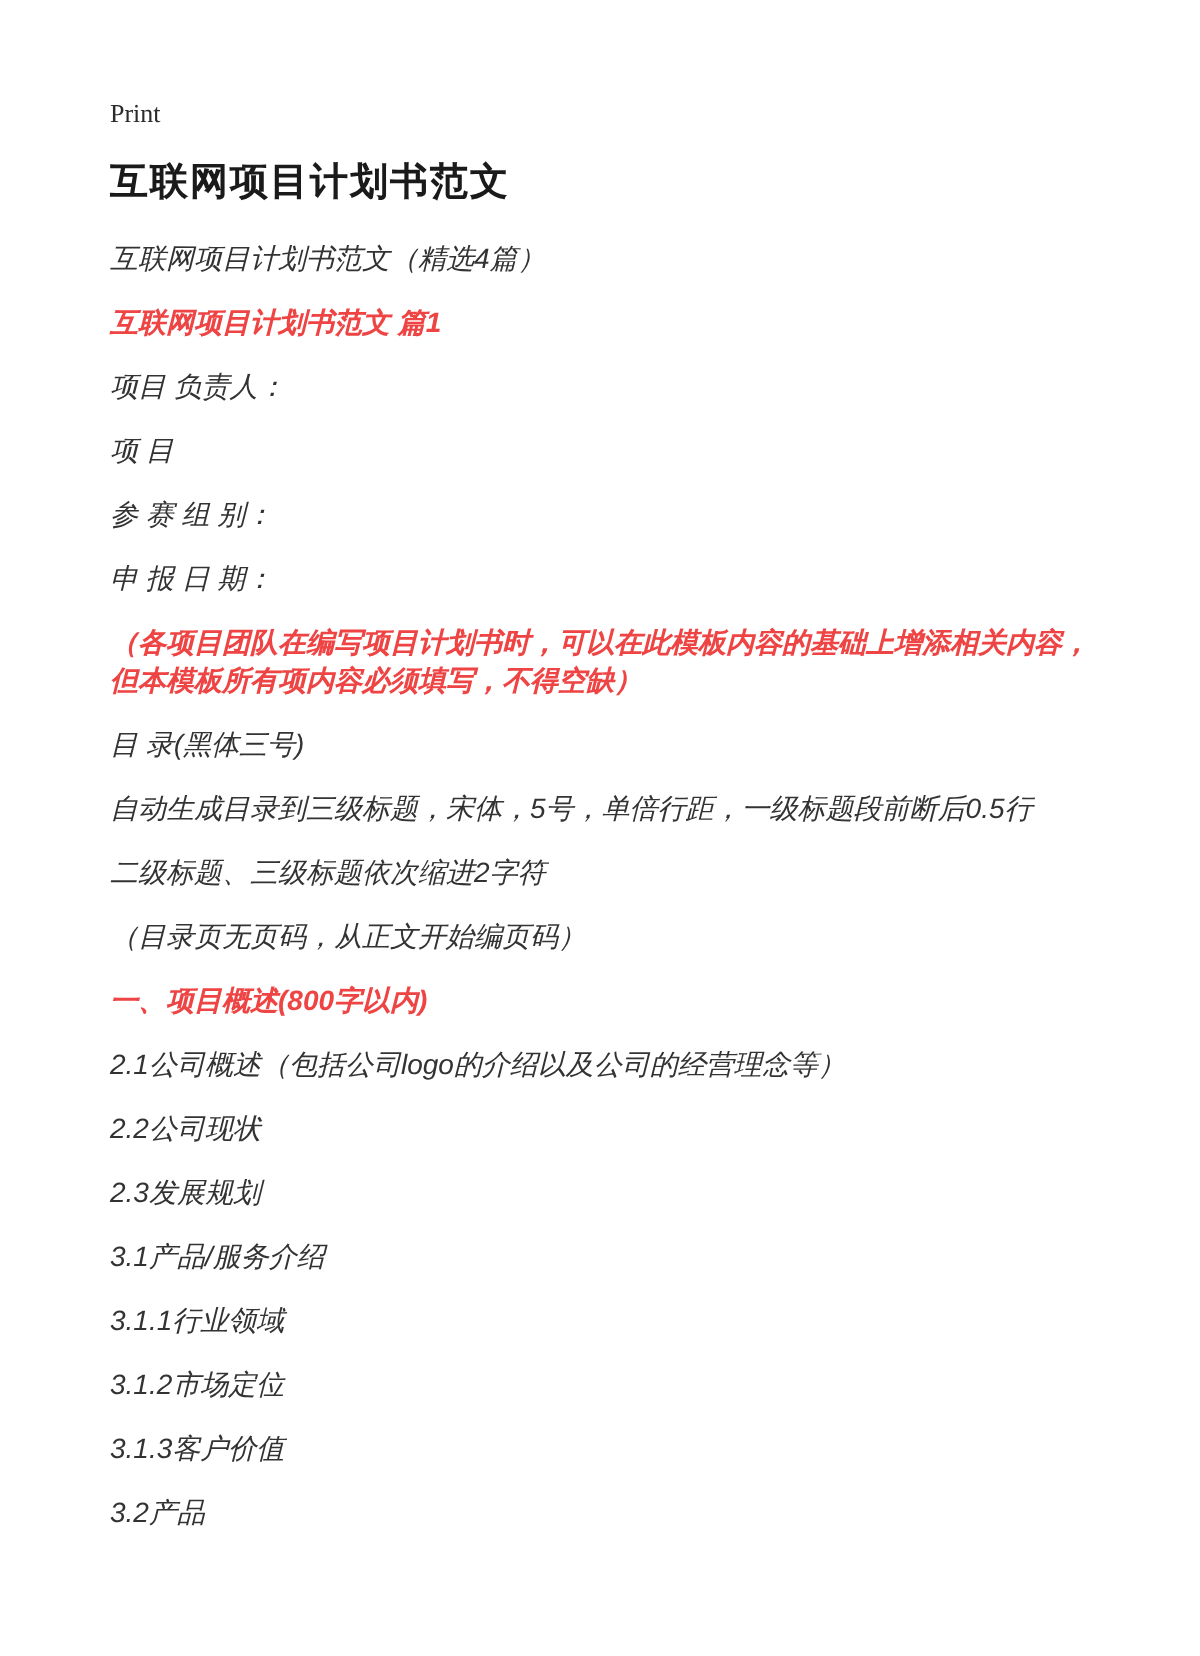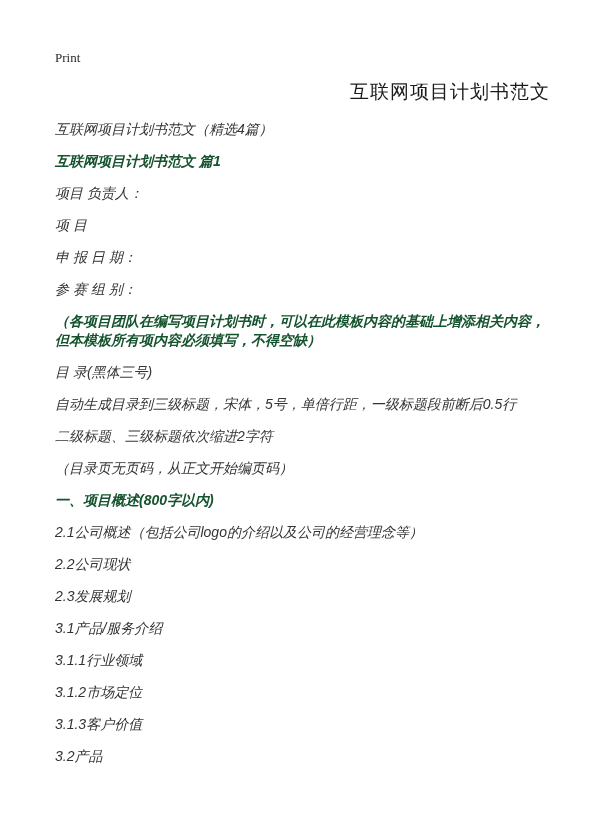--- a/index.html
+++ b/index.html
@@ -27,57 +27,57 @@
     line-height: 17px;
     color: #2b2b2b;
     margin: 0;
     cursor: pointer;
     display: inline-block;
   }
   h1.title {
     margin: 15px 0 0 0;
     font-size: 19px;
     line-height: 22px;
-    font-weight: normal;
-    text-align: right;
+    font-weight: bold;
+    text-align: left;
     color: #1a1a1a;
     letter-spacing: 1px;
   }
   .doc {
     margin-top: 17px;
     font-style: italic;
   }
   .doc p {
     margin: 0 0 13px 0;
     font-size: 14px;
     line-height: 19px;
     color: #333333;
     white-space: pre-wrap;
   }
   .doc p.b {
     font-weight: bold;
-    color: #14532d;
+    color: #ef4444;
   }
 </style>
 </head>
 <body>
 
 <div class="page">
 
   <div class="print">Print</div>
 
   <h1 class="title">互联网项目计划书范文</h1>
 
   <div class="doc">
     <p>互联网项目计划书范文（精选4篇）</p>
     <p class="b">互联网项目计划书范文 篇1</p>
     <p>项目 负责人：</p>
     <p>项 目</p>
+    <p>参 赛 组 别：</p>
     <p>申 报 日 期：</p>
-    <p>参 赛 组 别：</p>
     <p class="b">（各项目团队在编写项目计划书时，可以在此模板内容的基础上增添相关内容，但本模板所有项内容必须填写，不得空缺）</p>
     <p>目 录(黑体三号)</p>
     <p>自动生成目录到三级标题，宋体，5号，单倍行距，一级标题段前断后0.5行</p>
     <p>二级标题、三级标题依次缩进2字符</p>
     <p>（目录页无页码，从正文开始编页码）</p>
     <p class="b">一、项目概述(800字以内)</p>
     <p>2.1公司概述（包括公司logo的介绍以及公司的经营理念等）</p>
     <p>2.2公司现状</p>
     <p>2.3发展规划</p>
     <p>3.1产品/服务介绍</p>

